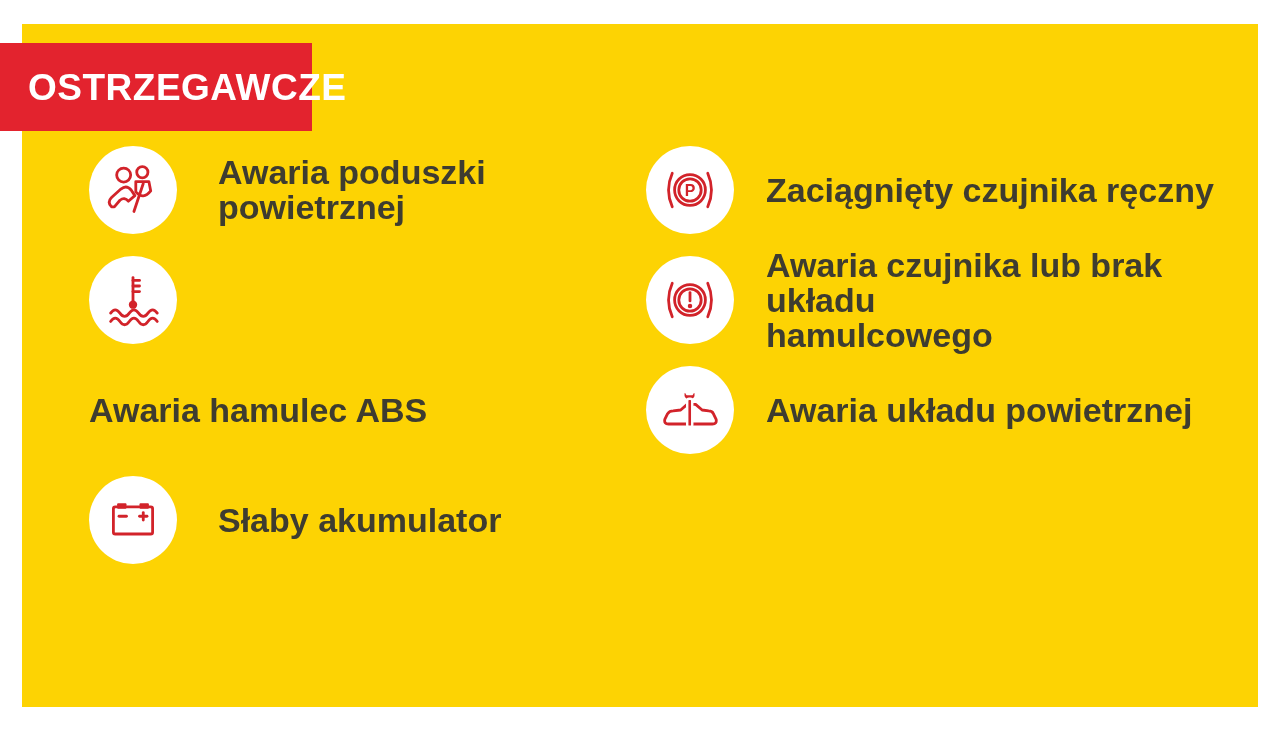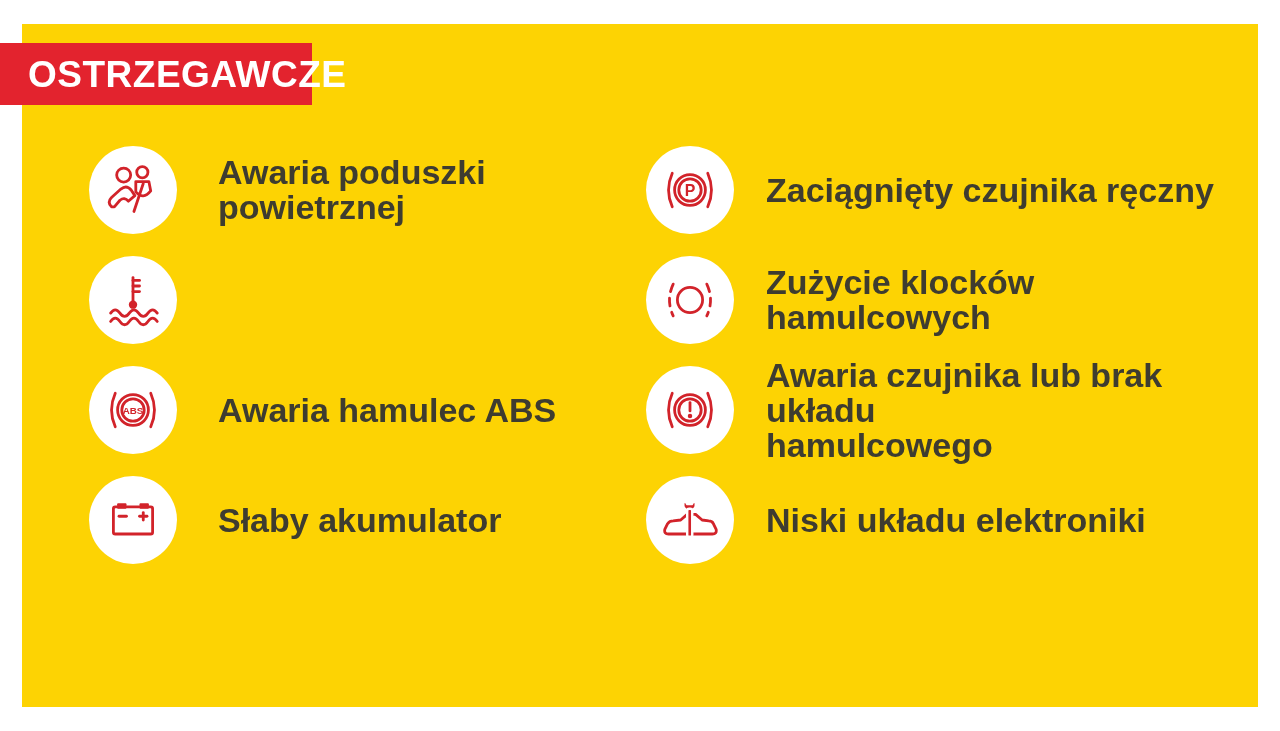--- a/index.html
+++ b/index.html
@@ -19,21 +19,21 @@
   }
   .yellow-panel{
     position:absolute;
     left:22px;top:24px;
     width:1236px;height:683px;
     background:var(--yellow);
   }
   .banner{
     position:absolute;
     left:0;top:43px;
-    width:312px;height:62px;
+    width:312px;height:88px;
     background:var(--banner-red);
     display:flex;align-items:center;
     padding-left:28px;
     z-index:3;
   }
   .banner-title{
     color:#ffffff;
     font-size:37px;
     font-weight:bold;
     letter-spacing:0.5px;
@@ -107,29 +107,20 @@
           <line class="ic" x1="30" y1="21" x2="37" y2="21"></line>
           <circle class="icf" cx="30" cy="35" r="4.5"></circle>
           <path class="ic" d="M6 44 q5 -7 10 0 t10 0 t10 0 t10 0 t10 0" stroke-width="3.4"></path>
           <path class="ic" d="M6 53 q5 -7 10 0 t10 0 t10 0 t10 0 t10 0" stroke-width="3.4"></path>
         </svg>
       </div>
     </div>
 
 
     <div class="item">
-      <div class="icon-circle">
-        <svg width="56" height="56" viewBox="0 0 60 60">
-          <path class="ic" d="M11 12 Q3 30 11 48"></path>
-          <path class="ic" d="M49 12 Q57 30 49 48"></path>
-          <circle class="ic" cx="30" cy="30" r="16.5"></circle>
-          <circle class="ic" cx="30" cy="30" r="12" stroke-width="2.4"></circle>
-          <text class="ic-text" x="30" y="34" font-size="10.5" text-anchor="middle">ABS</text>
-        </svg>
-      </div>
       <span class="item-label">Awaria hamulec ABS</span>
     </div>
 
     <div class="item">
       <div class="icon-circle">
         <svg width="56" height="56" viewBox="0 0 60 60">
           <rect class="icf" x="13" y="12" width="10" height="6" rx="1"></rect>
           <rect class="icf" x="37" y="12" width="10" height="6" rx="1"></rect>
           <rect class="ic" x="9" y="16" width="42" height="29" rx="2" stroke-width="3.4"></rect>
           <line class="ic" x1="15" y1="26" x2="23" y2="26" stroke-width="3.4"></line>
@@ -150,30 +141,20 @@
           <path class="ic" d="M11 12 Q3 30 11 48"></path>
           <path class="ic" d="M49 12 Q57 30 49 48"></path>
           <circle class="ic" cx="30" cy="30" r="16.5"></circle>
           <circle class="ic" cx="30" cy="30" r="12" stroke-width="2.4"></circle>
           <text class="ic-text" x="30" y="36" font-size="17" text-anchor="middle">P</text>
         </svg>
       </div>
       <span class="item-label">Zaciągnięty czujnika ręczny</span>
     </div>
 
-    <div class="item">
-      <div class="icon-circle">
-        <svg width="56" height="56" viewBox="0 0 60 60">
-          <circle class="ic" cx="30" cy="30" r="13.5" stroke-width="3.6"></circle>
-          <path class="ic" d="M12 13 Q4 30 12 47" stroke-width="3.6" stroke-dasharray="8.5 7"></path>
-          <path class="ic" d="M48 13 Q56 30 48 47" stroke-width="3.6" stroke-dasharray="8.5 7"></path>
-        </svg>
-      </div>
-      <span class="item-label">Zużycie klocków hamulcowych</span>
-    </div>
 
     <div class="item">
       <div class="icon-circle">
         <svg width="56" height="56" viewBox="0 0 60 60">
           <path class="ic" d="M11 12 Q3 30 11 48"></path>
           <path class="ic" d="M49 12 Q57 30 49 48"></path>
           <circle class="ic" cx="30" cy="30" r="16.5"></circle>
           <circle class="ic" cx="30" cy="30" r="12" stroke-width="2.4"></circle>
           <line class="ic" x1="30" y1="22" x2="30" y2="31" stroke-width="3.6"></line>
           <circle class="icf" cx="30" cy="36.5" r="2.4"></circle>
@@ -185,17 +166,17 @@
 
 
     <div class="item">
       <div class="icon-circle">
         <svg width="56" height="56" viewBox="0 0 60 60">
           <path class="ic" d="M7 45 Q2 45 3 40 L6 34 Q8 31 12 31 L20 30 L27 24 L36 24 L43 30 L50 31 Q54 31 55 34 L58 40 Q59 45 54 45 Z"></path>
           <path d="M24 8 Q20 19 29.5 20 Q39 19 35 8 L32 13 L27 13 Z" fill="#d2232a" stroke="#ffffff" stroke-width="2.6" stroke-linejoin="round"></path>
           <rect x="27" y="18" width="5.4" height="30" rx="2" fill="#d2232a" stroke="#ffffff" stroke-width="2.6"></rect>
         </svg>
       </div>
-      <span class="item-label">Niski układu elektroniki</span>
+      <span class="item-label">Awaria układu powietrznej</span>
     </div>
 
   </div>
 </div>
 
 </body></html>

